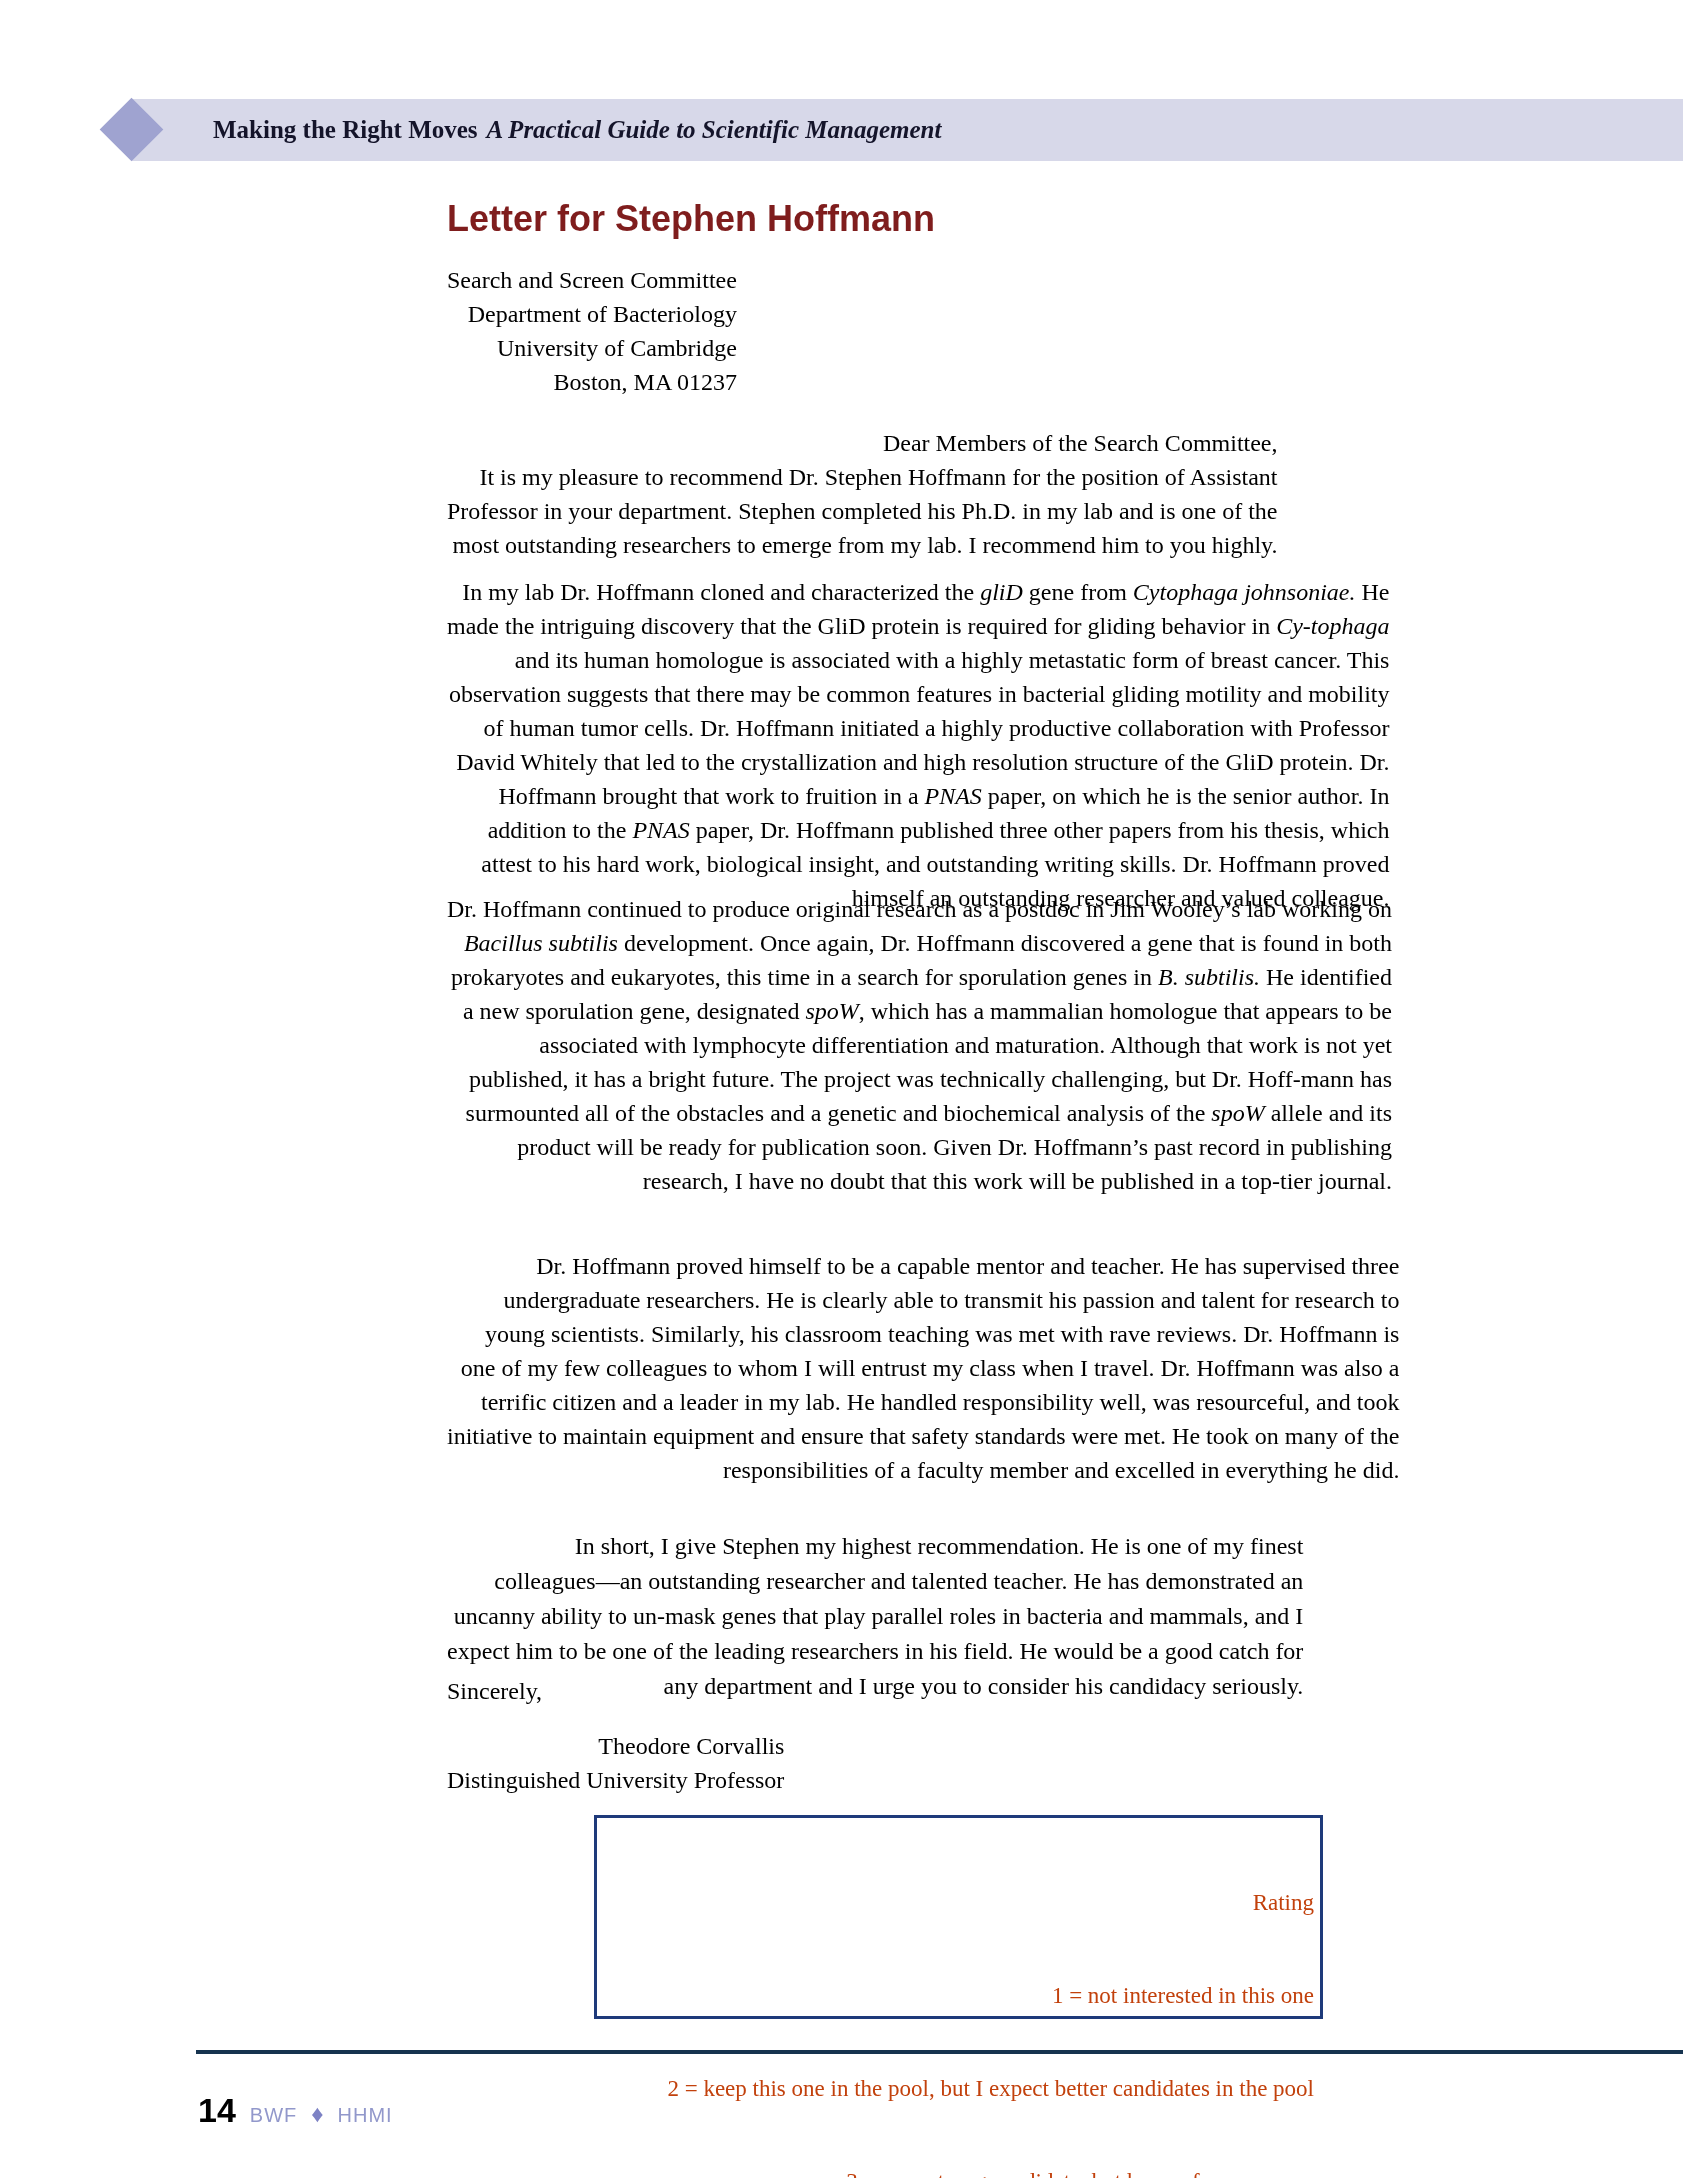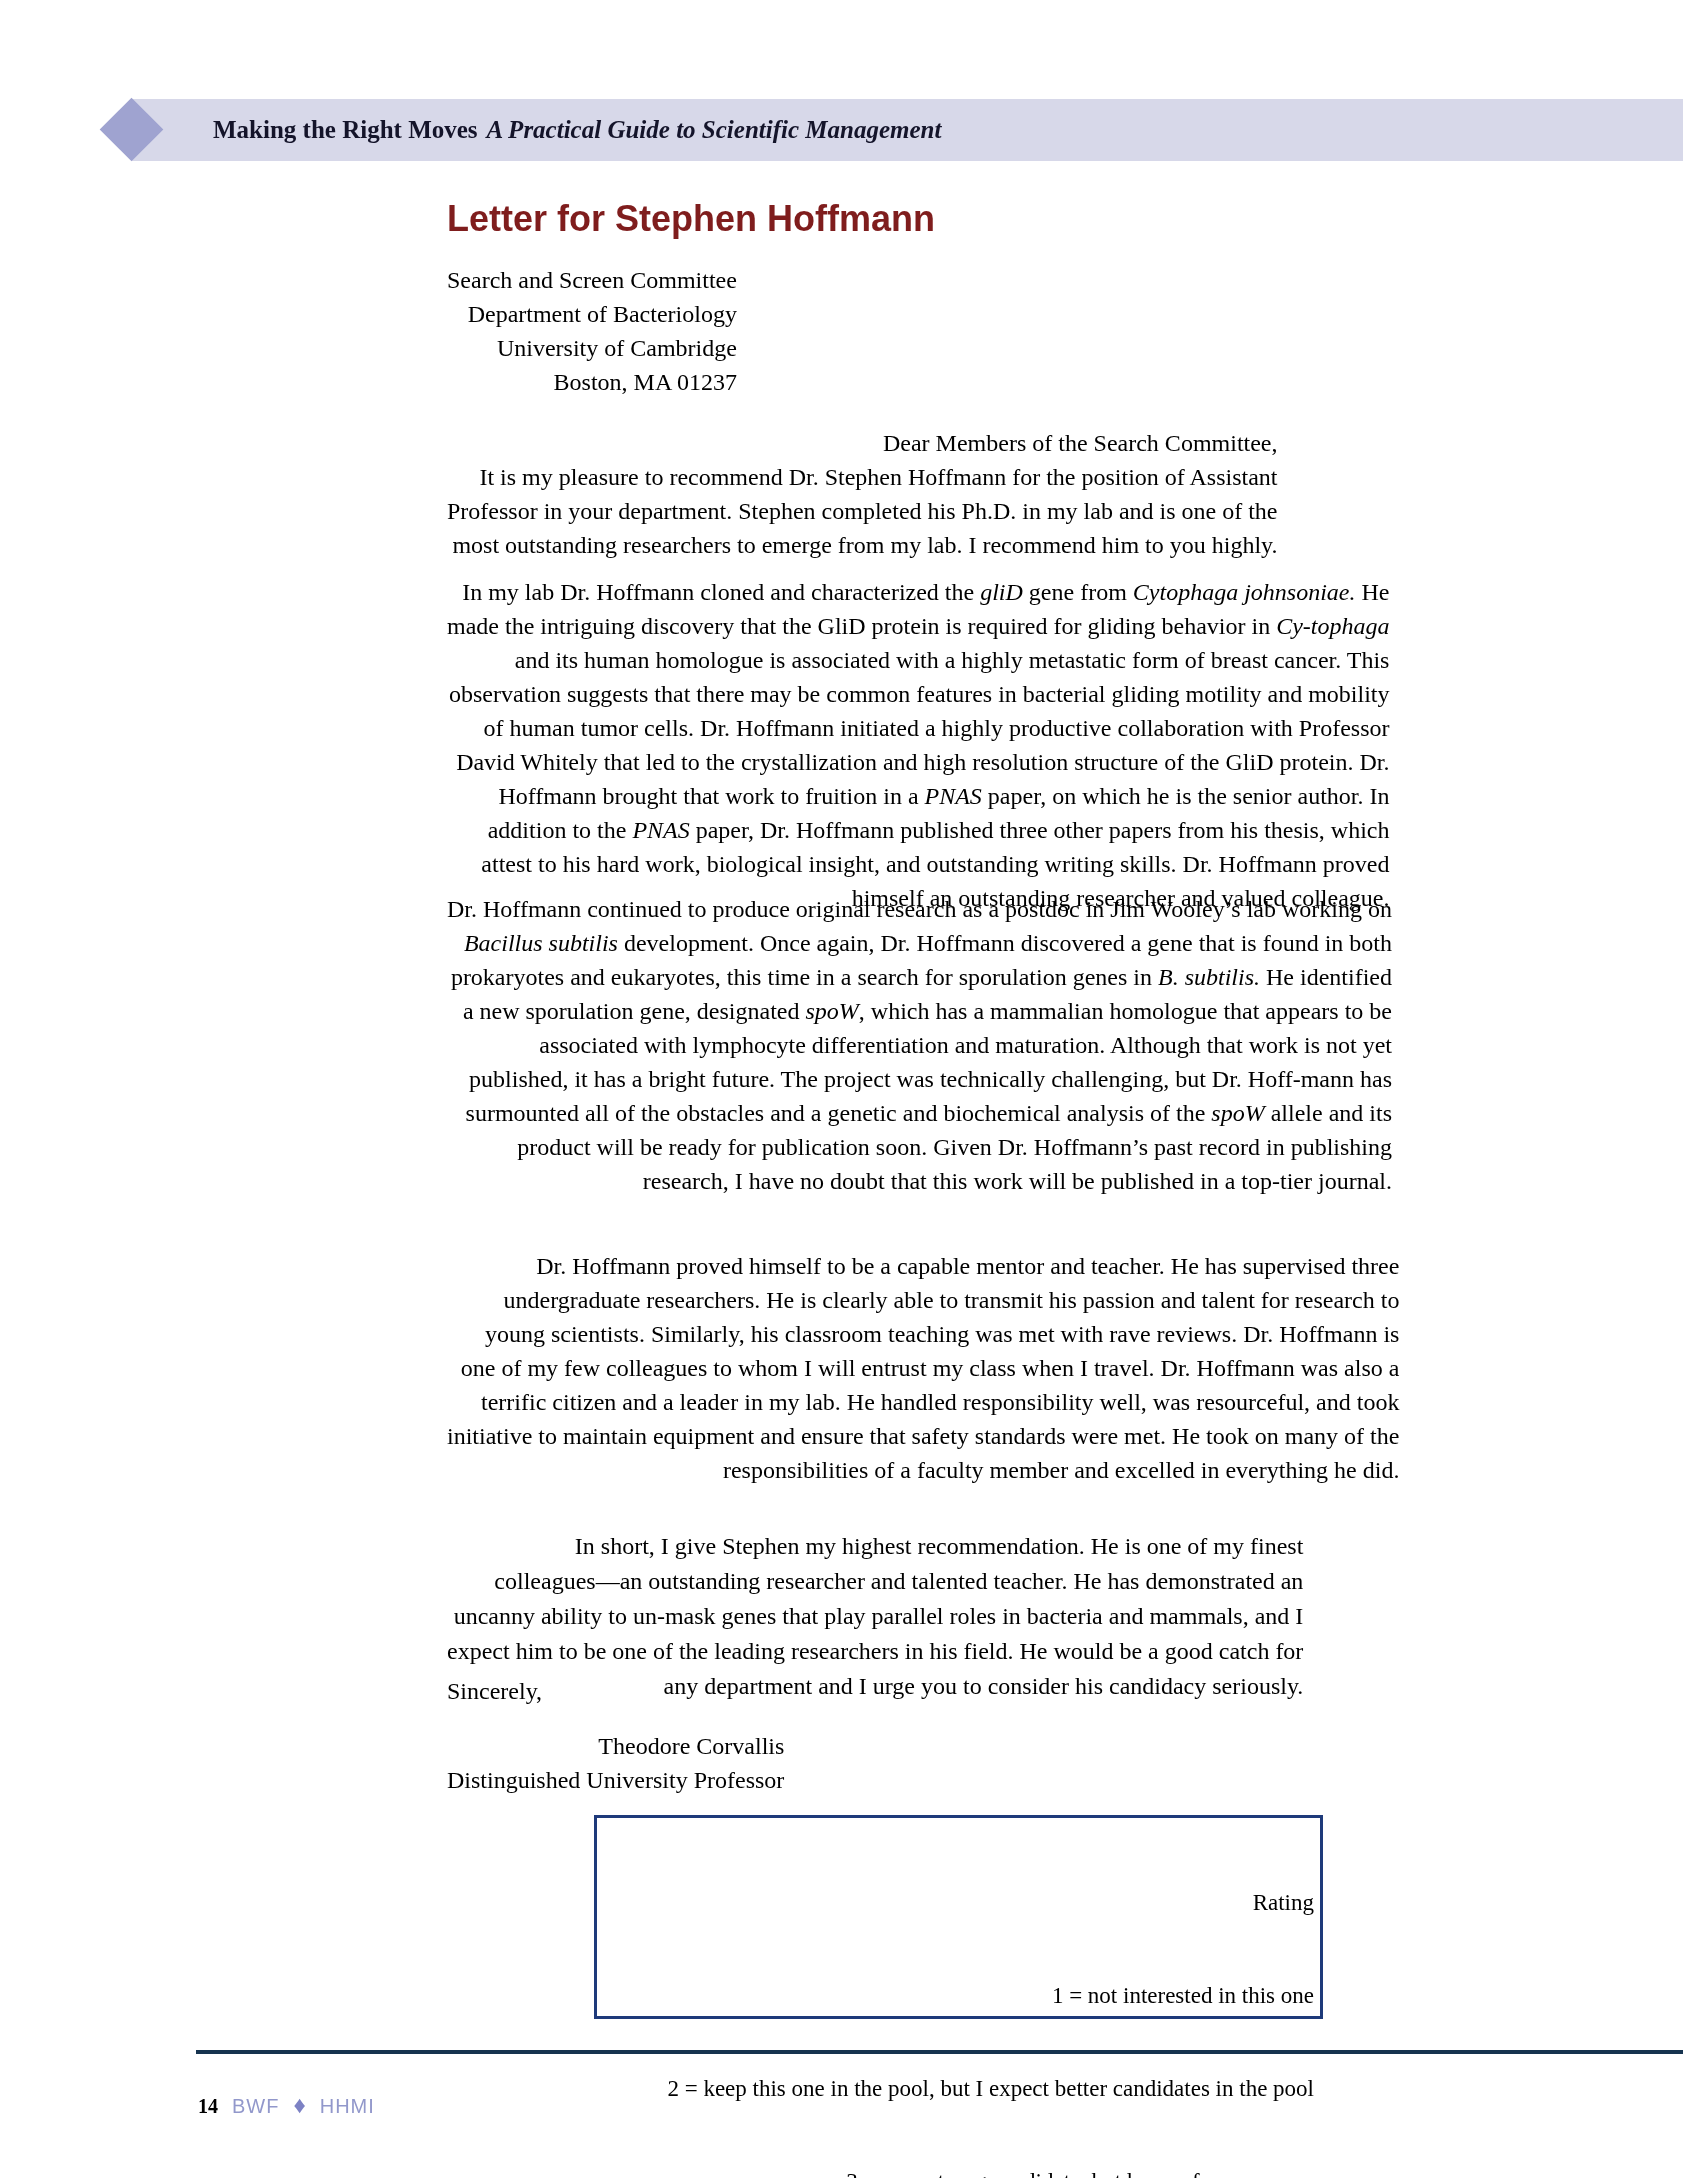--- a/index.html
+++ b/index.html
@@ -23,28 +23,28 @@
   .para-sm{font-size:24px;line-height:34px;}
   .p2{top:575px;}
   .p3{top:892px;}
   .p4{top:1249px;}
   .p5{top:1497px;line-height:35px;margin-top:32px;}
   .signoff{top:1674px;}
   .signature{top:1729px;}
 
   
   .rating{position:absolute;left:594px;top:1815px;width:729px;height:204px;box-sizing:border-box;
-        border:3px solid #1e3a7a;color:#000000;font-size:23px;line-height:31px;
+        border:3px solid #1e3a7a;color:#c2410c;font-size:23px;line-height:31px;
         padding:7px 6px 0 18px;white-space:pre;}
 
   
   .footer-rule{position:absolute;left:196px;right:0;top:2050px;height:4px;background:#16334f;}
   .footer{position:absolute;left:198px;top:2091px;display:flex;align-items:baseline;gap:14px;
         font-family:"Liberation Sans",sans-serif;}
-  .footer .pagenum{font-family:Liberation Serif, serif;font-weight:bold;font-size:20px;color:#000;}
+  .footer .pagenum{font-family:Liberation Sans, sans-serif;font-weight:bold;font-size:34px;color:#000;}
   .footer .org{font-size:20px;color:#9298cb;letter-spacing:1px;}
   .footer .sep{font-size:24px;color:#7d82c4;}
 </style>
 </head>
 <body>
 
 <div class="page">
 
   <div class="band"></div>
   <div class="band-diamond"></div>

